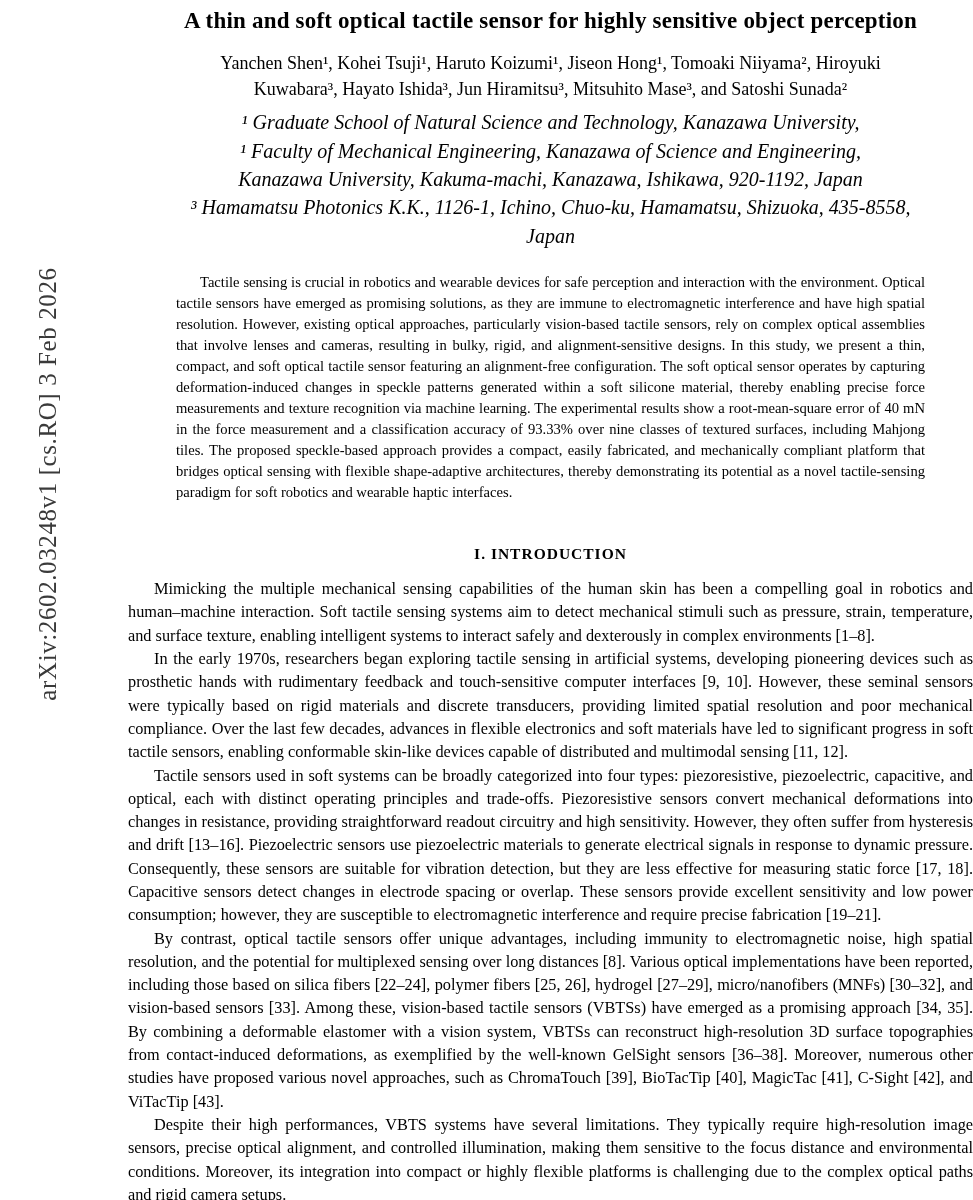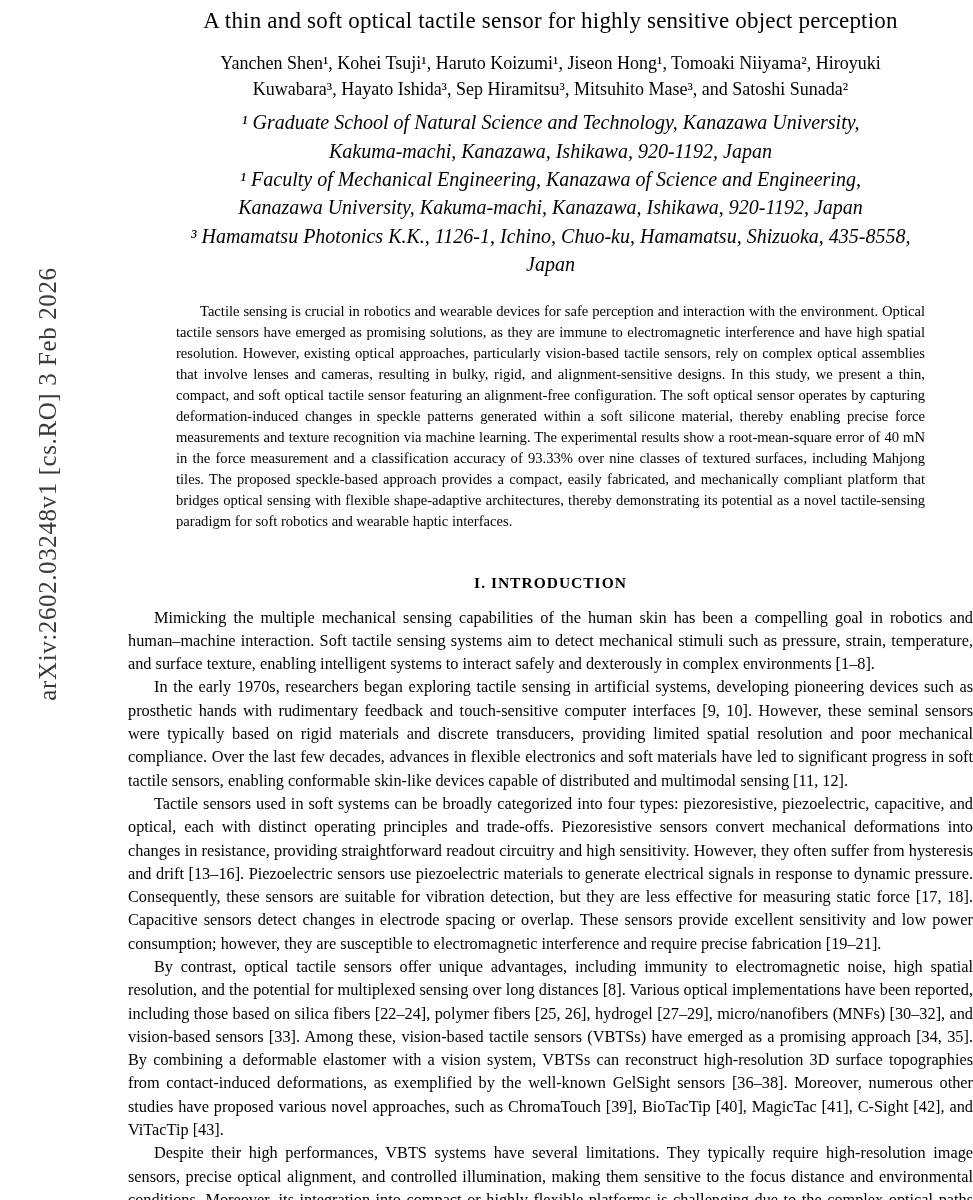--- a/index.html
+++ b/index.html
@@ -37,21 +37,21 @@
     white-space: nowrap;
   }
   .content {
     position: absolute;
     left: 128px;
     top: 0px;
     width: 845px;
   }
   .title {
     font-family: "Liberation Serif", serif;
-    font-weight: normal;
+    font-weight: bold;
     font-size: 23px;
     text-align: center;
     margin: 8px 0 0 0;
     letter-spacing: 0.2px;
   }
   .authors {
     font-size: 18px;
     text-align: center;
     line-height: 1.45;
     margin-top: 16px;
@@ -101,26 +101,25 @@
 <div class="page">
 
   <div class="arxiv-stamp">arXiv:2602.03248v1  [cs.RO]  3 Feb 2026</div>
 
   <div class="content">
 
     <h1 class="title">A thin and soft optical tactile sensor for highly sensitive object perception</h1>
 
     <div class="authors">
       <div>Yanchen Shen¹, Kohei Tsuji¹, Haruto Koizumi¹, Jiseon Hong¹, Tomoaki Niiyama², Hiroyuki</div>
-      <div>Kuwabara³, Hayato Ishida³, Sep Hiramitsu³, Mitsuhito Mase³, and Satoshi Sunada²</div>
+      <div>Kuwabara³, Hayato Ishida³, Jun Hiramitsu³, Mitsuhito Mase³, and Satoshi Sunada²</div>
     </div>
 
     <div class="affil">
       <div>¹ Graduate School of Natural Science and Technology, Kanazawa University,</div>
-      <div>Kakuma-machi, Kanazawa, Ishikawa, 920-1192, Japan</div>
       <div>¹ Faculty of Mechanical Engineering, Kanazawa of Science and Engineering,</div>
       <div>Kanazawa University, Kakuma-machi, Kanazawa, Ishikawa, 920-1192, Japan</div>
       <div>³ Hamamatsu Photonics K.K., 1126-1, Ichino, Chuo-ku, Hamamatsu, Shizuoka, 435-8558, Japan</div>
     </div>
 
     <div class="abstract">Tactile sensing is crucial in robotics and wearable devices for safe perception and interaction with the environment. Optical tactile sensors have emerged as promising solutions, as they are immune to electromagnetic interference and have high spatial resolution. However, existing optical approaches, particularly vision-based tactile sensors, rely on complex optical assemblies that involve lenses and cameras, resulting in bulky, rigid, and alignment-sensitive designs. In this study, we present a thin, compact, and soft optical tactile sensor featuring an alignment-free configuration. The soft optical sensor operates by capturing deformation-induced changes in speckle patterns generated within a soft silicone material, thereby enabling precise force measurements and texture recognition via machine learning. The experimental results show a root-mean-square error of 40 mN in the force measurement and a classification accuracy of 93.33% over nine classes of textured surfaces, including Mahjong tiles. The proposed speckle-based approach provides a compact, easily fabricated, and mechanically compliant platform that bridges optical sensing with flexible shape-adaptive architectures, thereby demonstrating its potential as a novel tactile-sensing paradigm for soft robotics and wearable haptic interfaces.</div>
 
     <div class="section-head">I.   INTRODUCTION</div>
 
     <div class="body-text">

